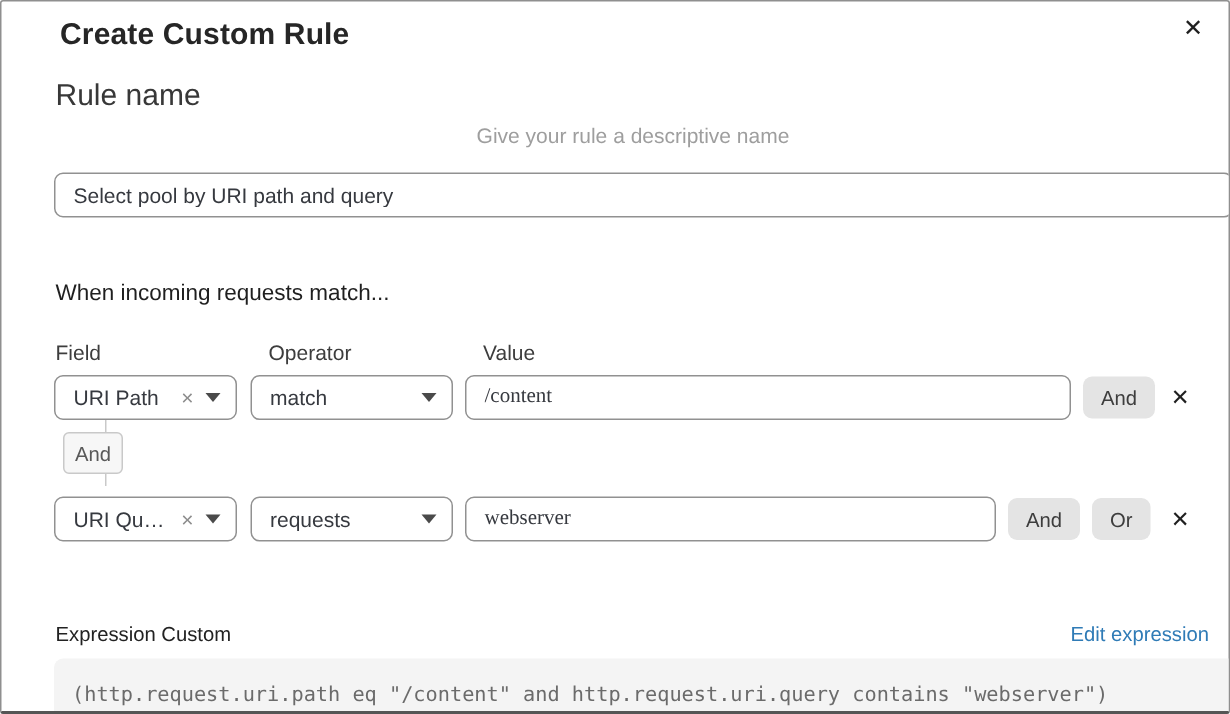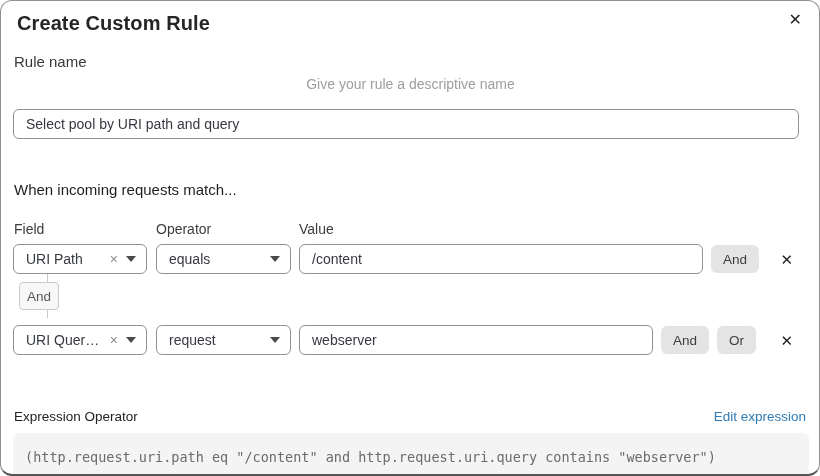--- a/index.html
+++ b/index.html
@@ -8,22 +8,23 @@
     font-family: "Liberation Sans", "DejaVu Sans", sans-serif;
     color: #36393f;
   }
   .dialog {
     position: relative;
     width: 820px;
     height: 476px;
     background: #ffffff;
     border: 1px solid #8f8f8f;
     border-bottom: 2px solid #555555;
-    border-radius: 12px;
+    border-radius: 2px;
     overflow: hidden;
+    padding-left: 23px;
   }
   
   .dialog-title {
     margin: 11px 16px 0 16px;
     font-size: 20px;
     font-weight: 700;
     color: #262626;
     letter-spacing: 0.1px;
   }
   .close-btn {
@@ -36,21 +37,21 @@
     cursor: pointer;
     line-height: 20px;
     padding: 2px 4px;
     background: none;
     border: none;
     font-family: inherit;
   }
   
   .rule-name-label {
     margin: 18px 12px 0 13px;
-    font-size: 15px;
+    font-size: 20px;
     color: #383838;
   }
   .rule-name-helper {
     margin: 6px 12px 0 13px;
     font-size: 14px;
     color: #9e9e9e;
     text-align: center;
   }
   .rule-name-input {
     display: block;
@@ -93,21 +94,21 @@
     display: flex;
     align-items: center;
     justify-content: space-between;
     height: 30px;
     border: 1px solid #919191;
     border-radius: 6px;
     padding: 0 10px 0 12px;
     background: #fff;
     cursor: pointer;
   }
-  .field-select    { width: 134px; margin-right: 9px; }
+  .field-select    { width: 122px; margin-right: 9px; }
   .operator-select { width: 135px; margin-right: 8px; }
   .sel-text {
     font-size: 14px;
     color: #36393f;
     white-space: nowrap;
     overflow: hidden;
     text-overflow: ellipsis;
   }
   .sel-controls { display: flex; align-items: center; flex-shrink: 0; }
   .clear-x {
@@ -124,21 +125,21 @@
     border-top: 6px solid #4a4a4a;
     flex-shrink: 0;
   }
   .value-input {
     height: 30px;
     border: 1px solid #919191;
     border-radius: 6px;
     padding: 0 12px;
     font-size: 14px;
     color: #36393f;
-    font-family: Liberation Sans, sans-serif;
+    font-family: Liberation Serif, serif;
     outline: none;
     background: #fff;
   }
   .value-wide   { width: 404px; }
   .value-narrow { width: 354px; }
   .conn-btn {
     height: 28px;
     padding: 0 12px;
     margin-left: 8px;
     background: #e4e4e4;
@@ -247,21 +248,21 @@
 
   <div class="match-row">
     <div class="select field-select">
       <span class="sel-text">URI Path</span>
       <span class="sel-controls">
         <span class="clear-x">×</span>
         <span class="caret"></span>
       </span>
     </div>
     <div class="select operator-select">
-      <span class="sel-text">equals</span>
+      <span class="sel-text">match</span>
       <span class="caret"></span>
     </div>
     <input class="value-input value-wide" type="text" value="/content" style="">
     <button class="conn-btn">And</button>
     <button class="row-delete">✕</button>
   </div>
 
   <div class="connector">
     <div class="vline vline-top"></div>
     <div class="and-badge">And</div>
@@ -270,28 +271,28 @@
 
   <div class="match-row">
     <div class="select field-select">
       <span class="sel-text">URI Query St...</span>
       <span class="sel-controls">
         <span class="clear-x">×</span>
         <span class="caret"></span>
       </span>
     </div>
     <div class="select operator-select">
-      <span class="sel-text">request</span>
+      <span class="sel-text">requests</span>
       <span class="caret"></span>
     </div>
     <input class="value-input value-narrow" type="text" value="webserver" style="">
     <button class="conn-btn">And</button>
     <button class="conn-btn">Or</button>
     <button class="row-delete">✕</button>
   </div>
 
   <div class="expression-header">
-    <div class="expression-label">Expression Operator</div>
+    <div class="expression-label">Expression Custom</div>
     <a class="edit-expression-link">Edit expression</a>
   </div>
   <div class="expression-code">(http.request.uri.path eq "/content" and http.request.uri.query contains "webserver")</div>
 
 </div>
 
 </body></html>

